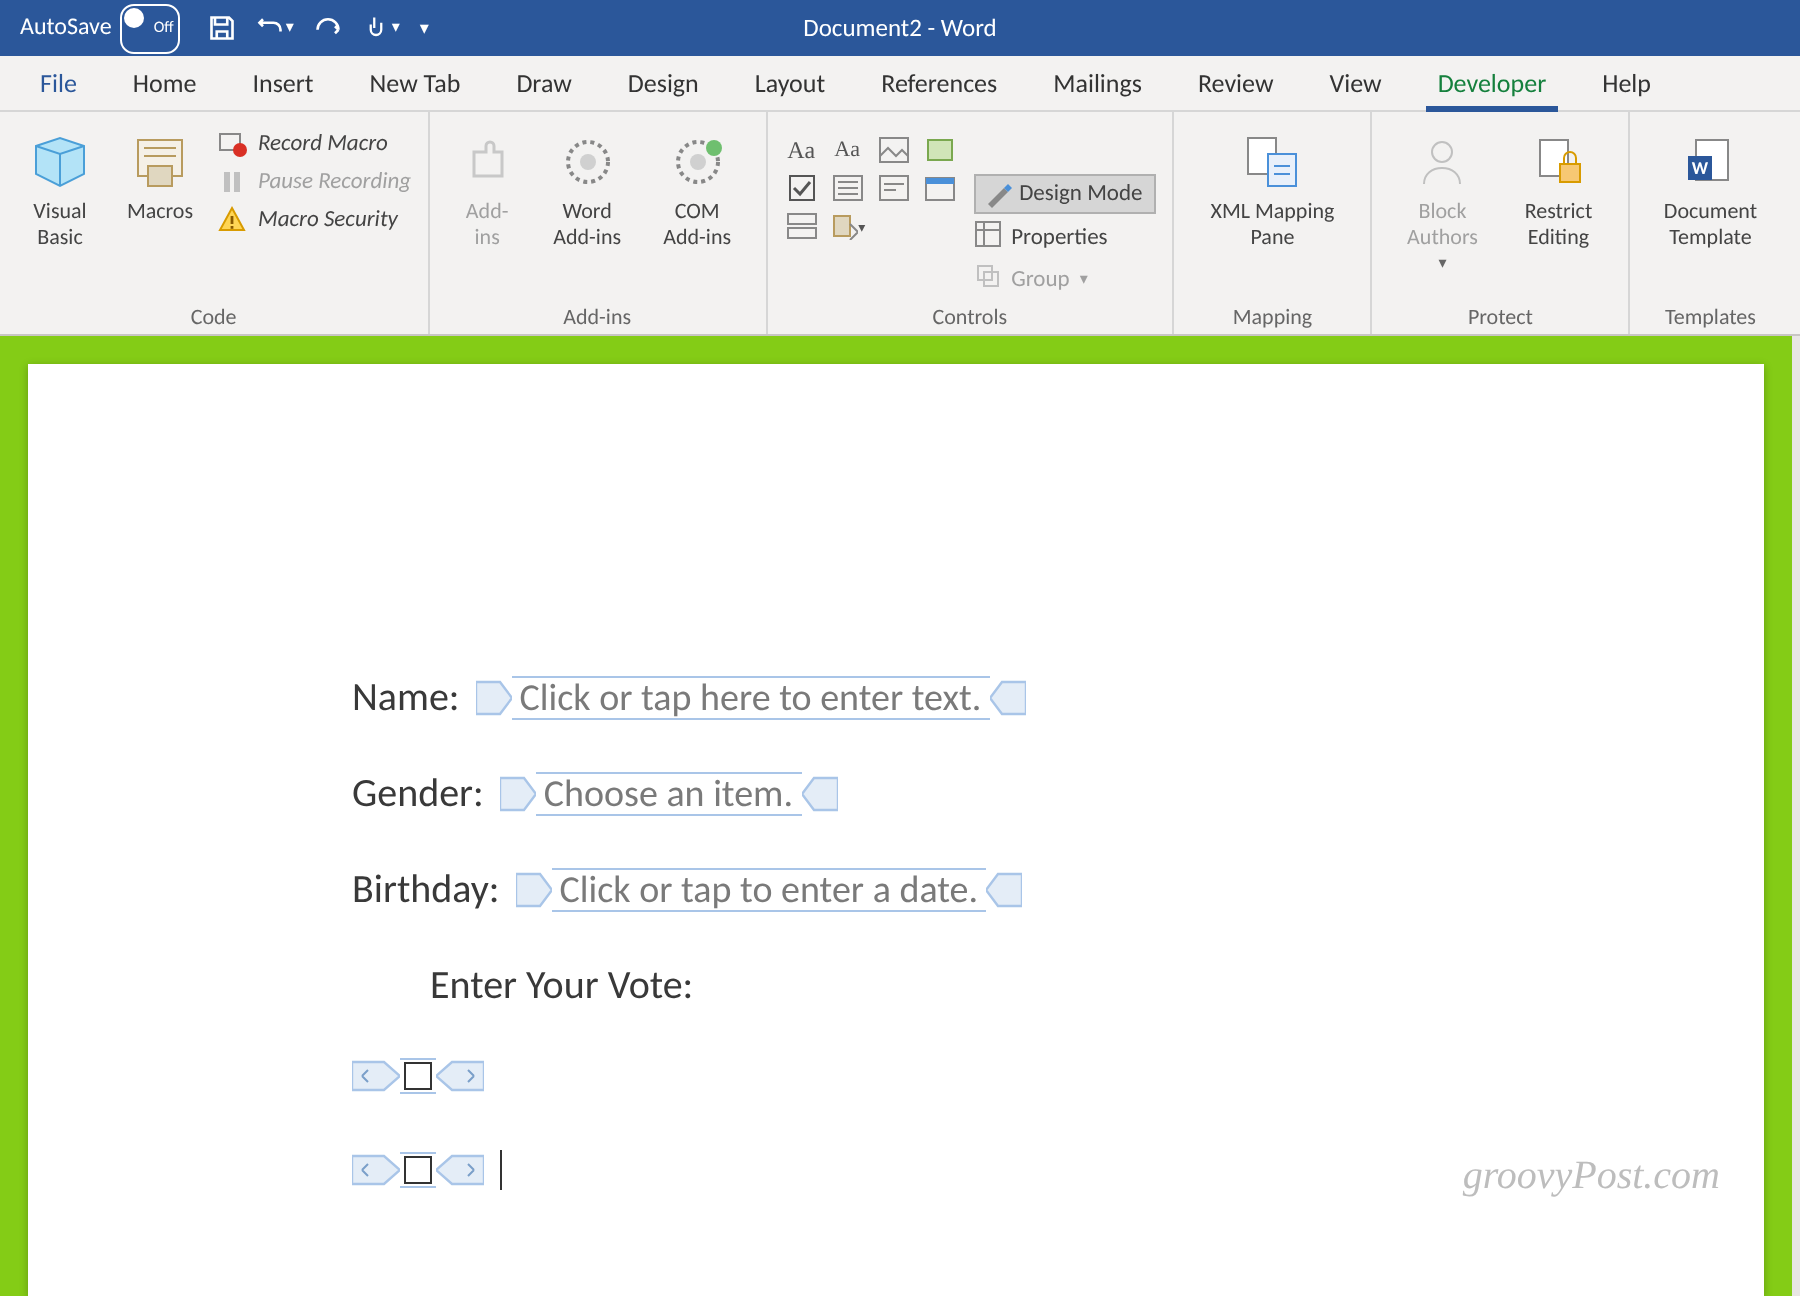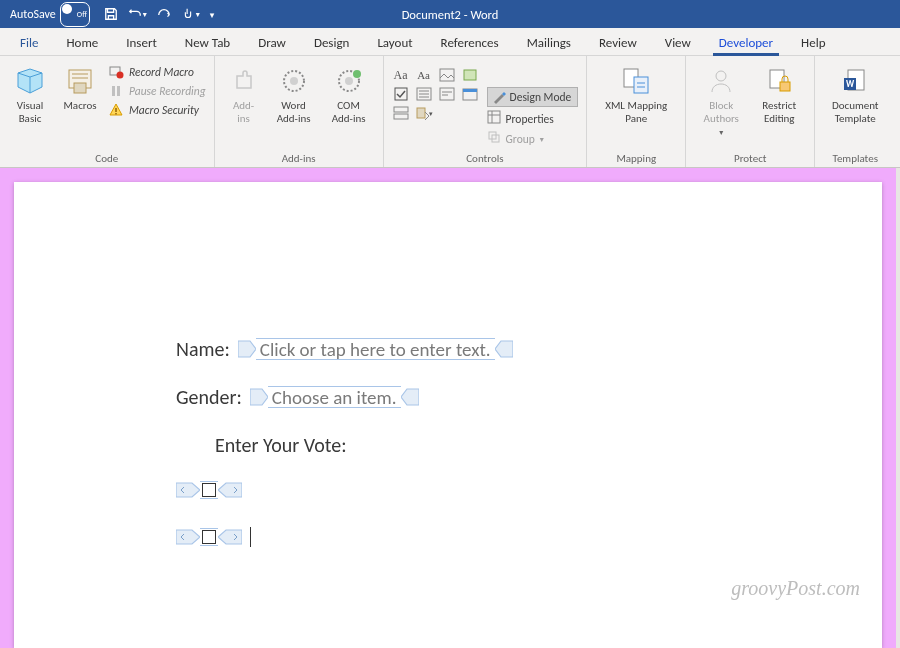--- a/index.html
+++ b/index.html
@@ -10,21 +10,21 @@
   .autosave-wrap { display:flex; align-items:center; gap:4px; }
   .autosave-pill { width:30px; height:25px; border:1px solid #fff; border-radius:7px; display:flex; align-items:center; padding:0 2px; font-size:8px; color:#fff; justify-content:flex-end; position:relative; }
   .autosave-pill .knob { width:10px; height:10px; background:#fff; border-radius:50%; position:absolute; left:1px; top:1px; }
   .qat { display:flex; align-items:center; gap:10px; margin-left:6px; }
   .qat .qbtn { color:#fff; font-size:13px; display:flex; align-items:center; gap:1px; }
   .qat .caret { font-size:8px; }
   .title-center { position:absolute; left:50%; transform:translateX(-50%); font-size:12.5px; }
   
   .tabs { height:28px; background:#f3f2f1; border-bottom:1px solid #d6d6d6; display:flex; align-items:flex-end; padding:0 6px; }
   .tab { font-size:13px; color:#333; padding:5px 14px 5px; cursor:pointer; }
-  .tab.active { color:#1d4ed8; font-weight:400; position:relative; }
+  .tab.active { color:#15803d; font-weight:400; position:relative; }
   .tab.active::after { content:""; position:absolute; left:8px; right:8px; bottom:-1px; height:3px; background:#2b579a; }
   
   .ribbon { height:112px; background:#f3f2f1; border-bottom:1px solid #c8c6c4; display:flex; }
   .group { border-right:1px solid #d6d6d6; padding:4px 8px 0; display:flex; flex-direction:column; }
   .group .body { flex:1; display:flex; gap:4px; }
   .group-label { text-align:center; font-size:11px; color:#666; padding:3px 0 2px; }
   
   .bigbtn { display:flex; flex-direction:column; align-items:center; justify-content:flex-start; width:54px; padding-top:4px; gap:2px; font-size:11px; color:#444; text-align:center; line-height:1.15; }
   .bigbtn.disabled { color:#a0a0a0; }
   .bigbtn .icon { width:34px; height:34px; display:flex; align-items:center; justify-content:center; }
@@ -36,21 +36,21 @@
   .smallitem.disabled { color:#a0a0a0; }
   .smallitem .sicon { width:16px; height:16px; display:flex; align-items:center; justify-content:center; }
   .controls-grid { display:flex; flex-direction:column; gap:1px; padding-top:6px; }
   .ctrl-row { display:flex; gap:5px; align-items:center; }
   .ctrl-row .ci { width:18px; height:18px; display:flex; align-items:center; justify-content:center; font-size:12px; color:#555; border-radius:2px; }
   .designmode { background:#d6d6d6; border:1px solid #b0b0b0; padding:2px 6px 2px 4px; font-size:11.5px; color:#444; display:flex; align-items:center; gap:4px;margin-top:23px; }
   .designmode .di { width:14px; height:14px; }
   .props,.grpbtn { font-size:11.5px; color:#444; display:flex; align-items:center; gap:5px; }
   .grpbtn.disabled { color:#a0a0a0; }
   
-  .docwrap { position:absolute; top:168px; left:0; right:4px; bottom:0; background:#f0abfc; padding:14px 14px 0 14px; overflow:hidden; }
+  .docwrap { position:absolute; top:168px; left:0; right:4px; bottom:0; background:#84cc16; padding:14px 14px 0 14px; overflow:hidden; }
   .page { background:#fff; width:100%; height:100%; box-shadow:0 1px 4px rgba(0,0,0,.25); position:relative; padding:155px 0 0 162px; }
   .docline { font-family:Calibri,sans-serif; font-size:20px; color:#393939; margin-bottom:24px; display:flex; align-items:center; gap:8px; }
   .fieldlabel { color:#393939; }
   .cc { display:inline-flex; align-items:center; }
   .cc-tab { width:18px; height:22px; position:relative; }
   .cc-tab svg { position:absolute; inset:0; }
   .cc-mid { border-top:1.5px solid #a9c5e8; border-bottom:1.5px solid #a9c5e8; height:22px; display:flex; align-items:center; padding:0 4px; color:#7a7a7a; font-size:19px; }
   .cc-small .cc-tab { width:24px; height:18px; }
   .cc-small .cc-mid { height:18px; padding:0 2px; }
   .cb { width:14px; height:14px; border:1.3px solid #333; display:inline-block; }
@@ -391,20 +391,36 @@
           </span>
         <span class="cc-mid">Choose an item.</span>
         <span class="cc-tab">
             <svg viewBox="0 0 18 22">
               <path d="M18 3 L6 3 L0 11 L6 19 L18 19 Z" fill="#e4edf7" stroke="#a9c5e8" stroke-width="1.2"></path>
             </svg>
           </span>
       </span>
     </div>
 
+    <div class="docline">
+      <span class="fieldlabel">Birthday:</span>
+      <span class="cc">
+        <span class="cc-tab">
+            <svg viewBox="0 0 18 22">
+              <path d="M0 3 L12 3 L18 11 L12 19 L0 19 Z" fill="#e4edf7" stroke="#a9c5e8" stroke-width="1.2"></path>
+            </svg>
+          </span>
+        <span class="cc-mid">Click or tap to enter a date.</span>
+        <span class="cc-tab">
+            <svg viewBox="0 0 18 22">
+              <path d="M18 3 L6 3 L0 11 L6 19 L18 19 Z" fill="#e4edf7" stroke="#a9c5e8" stroke-width="1.2"></path>
+            </svg>
+          </span>
+      </span>
+    </div>
 
     <div class="docline" style="margin-bottom:8px;margin-left:39px;">
       <span class="fieldlabel">Enter Your Vote:</span>
     </div>
 
     <div class="docline vote-row" style="margin-left:0;">
       <span class="cc cc-small">
         <span class="cc-tab">
             <svg viewBox="0 0 24 18">
               <path d="M0 2 L16 2 L24 9 L16 16 L0 16 Z" fill="#e4edf7" stroke="#a9c5e8" stroke-width="1.2"></path>

